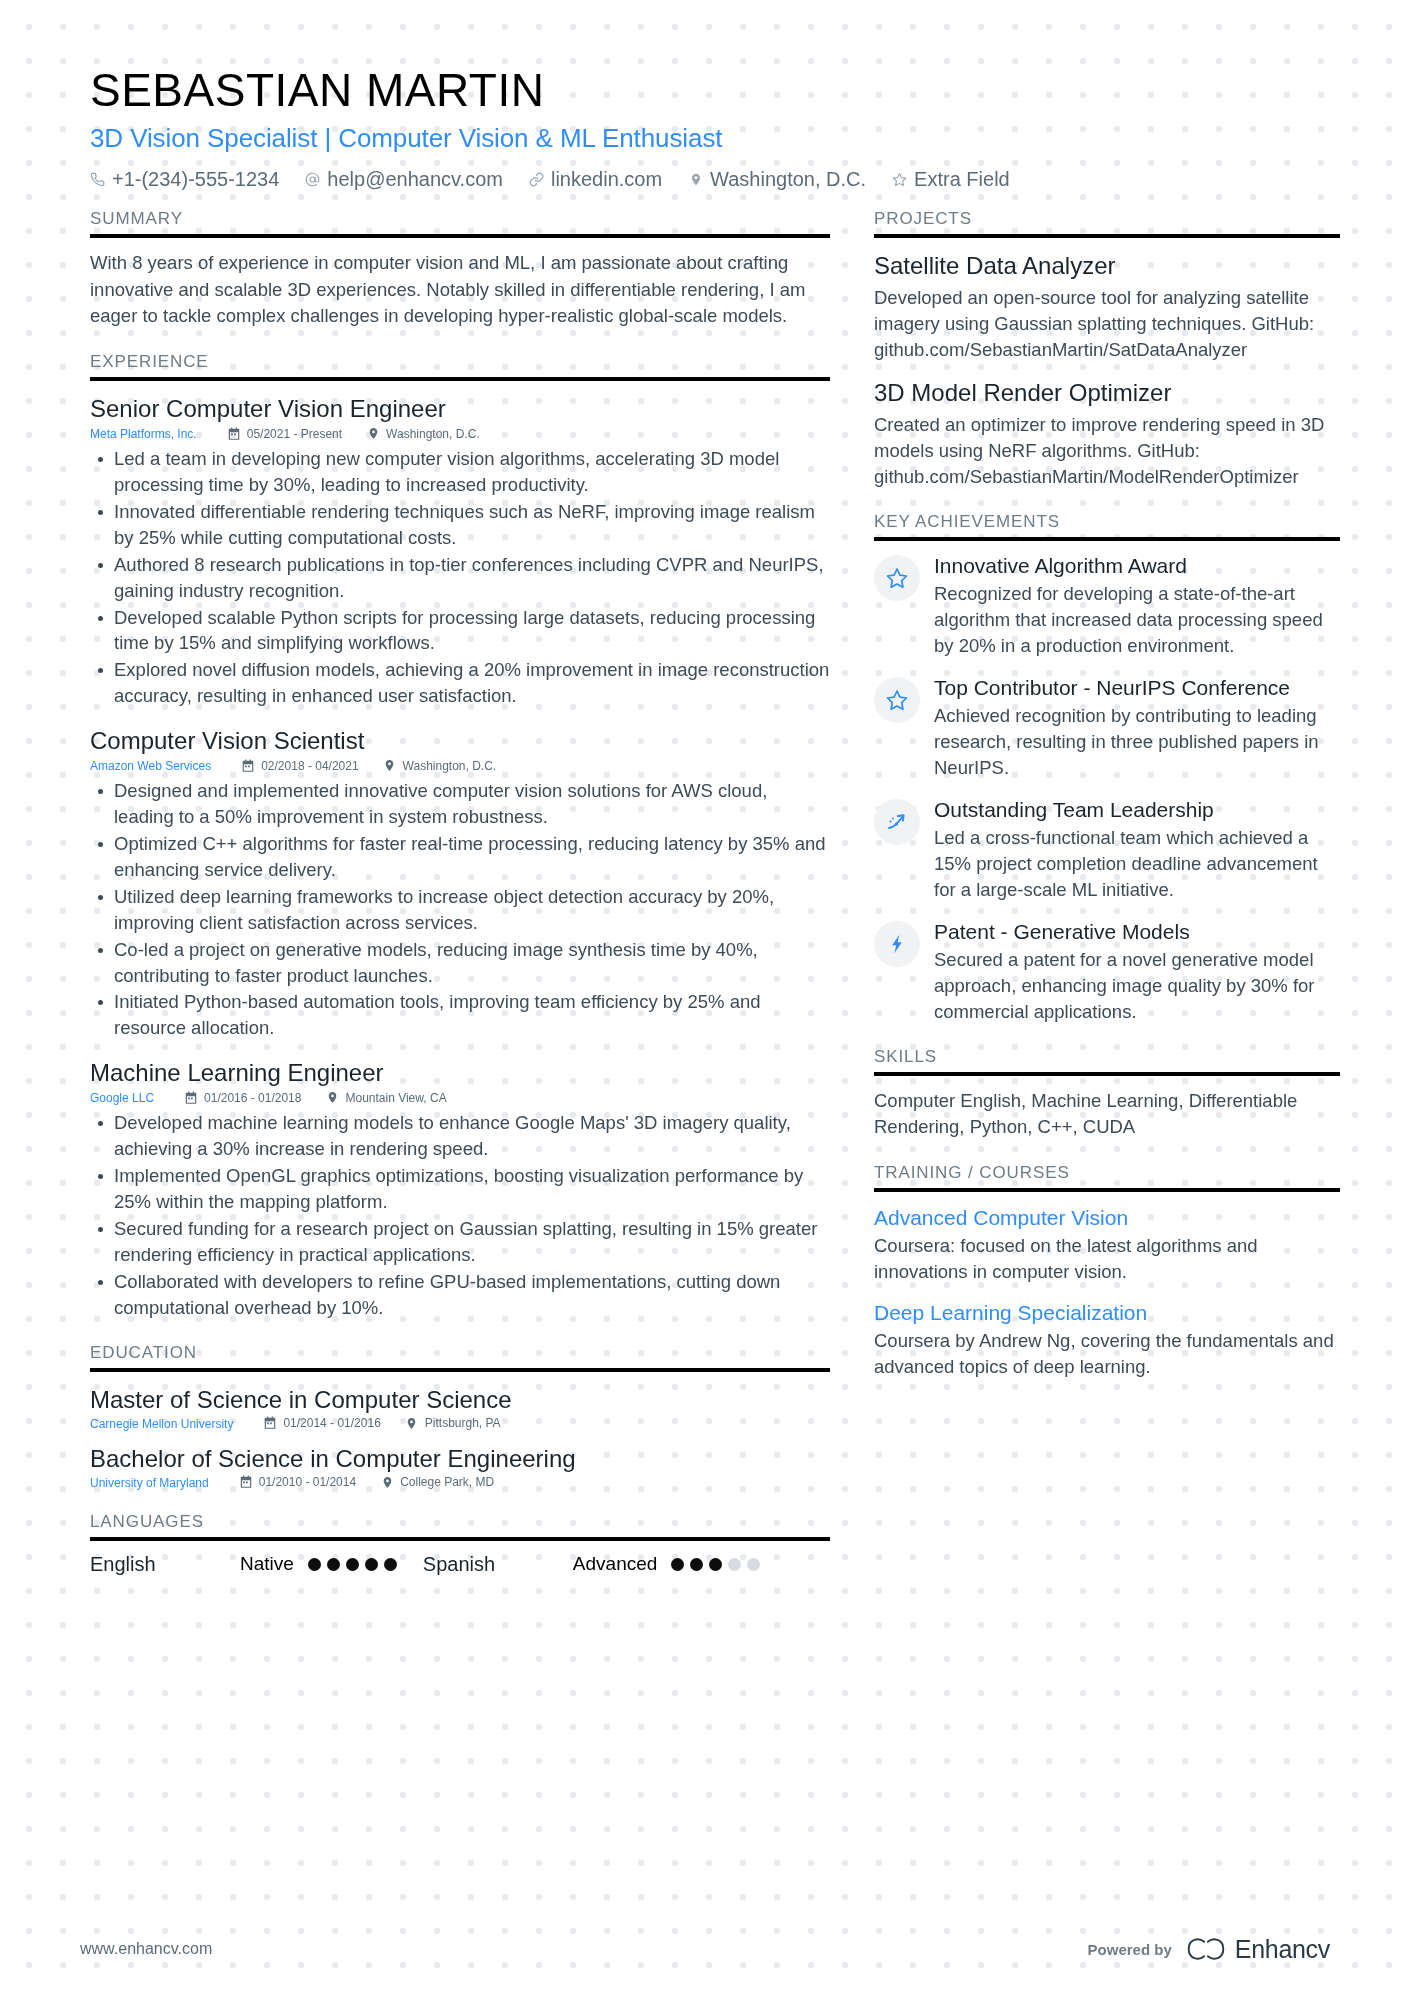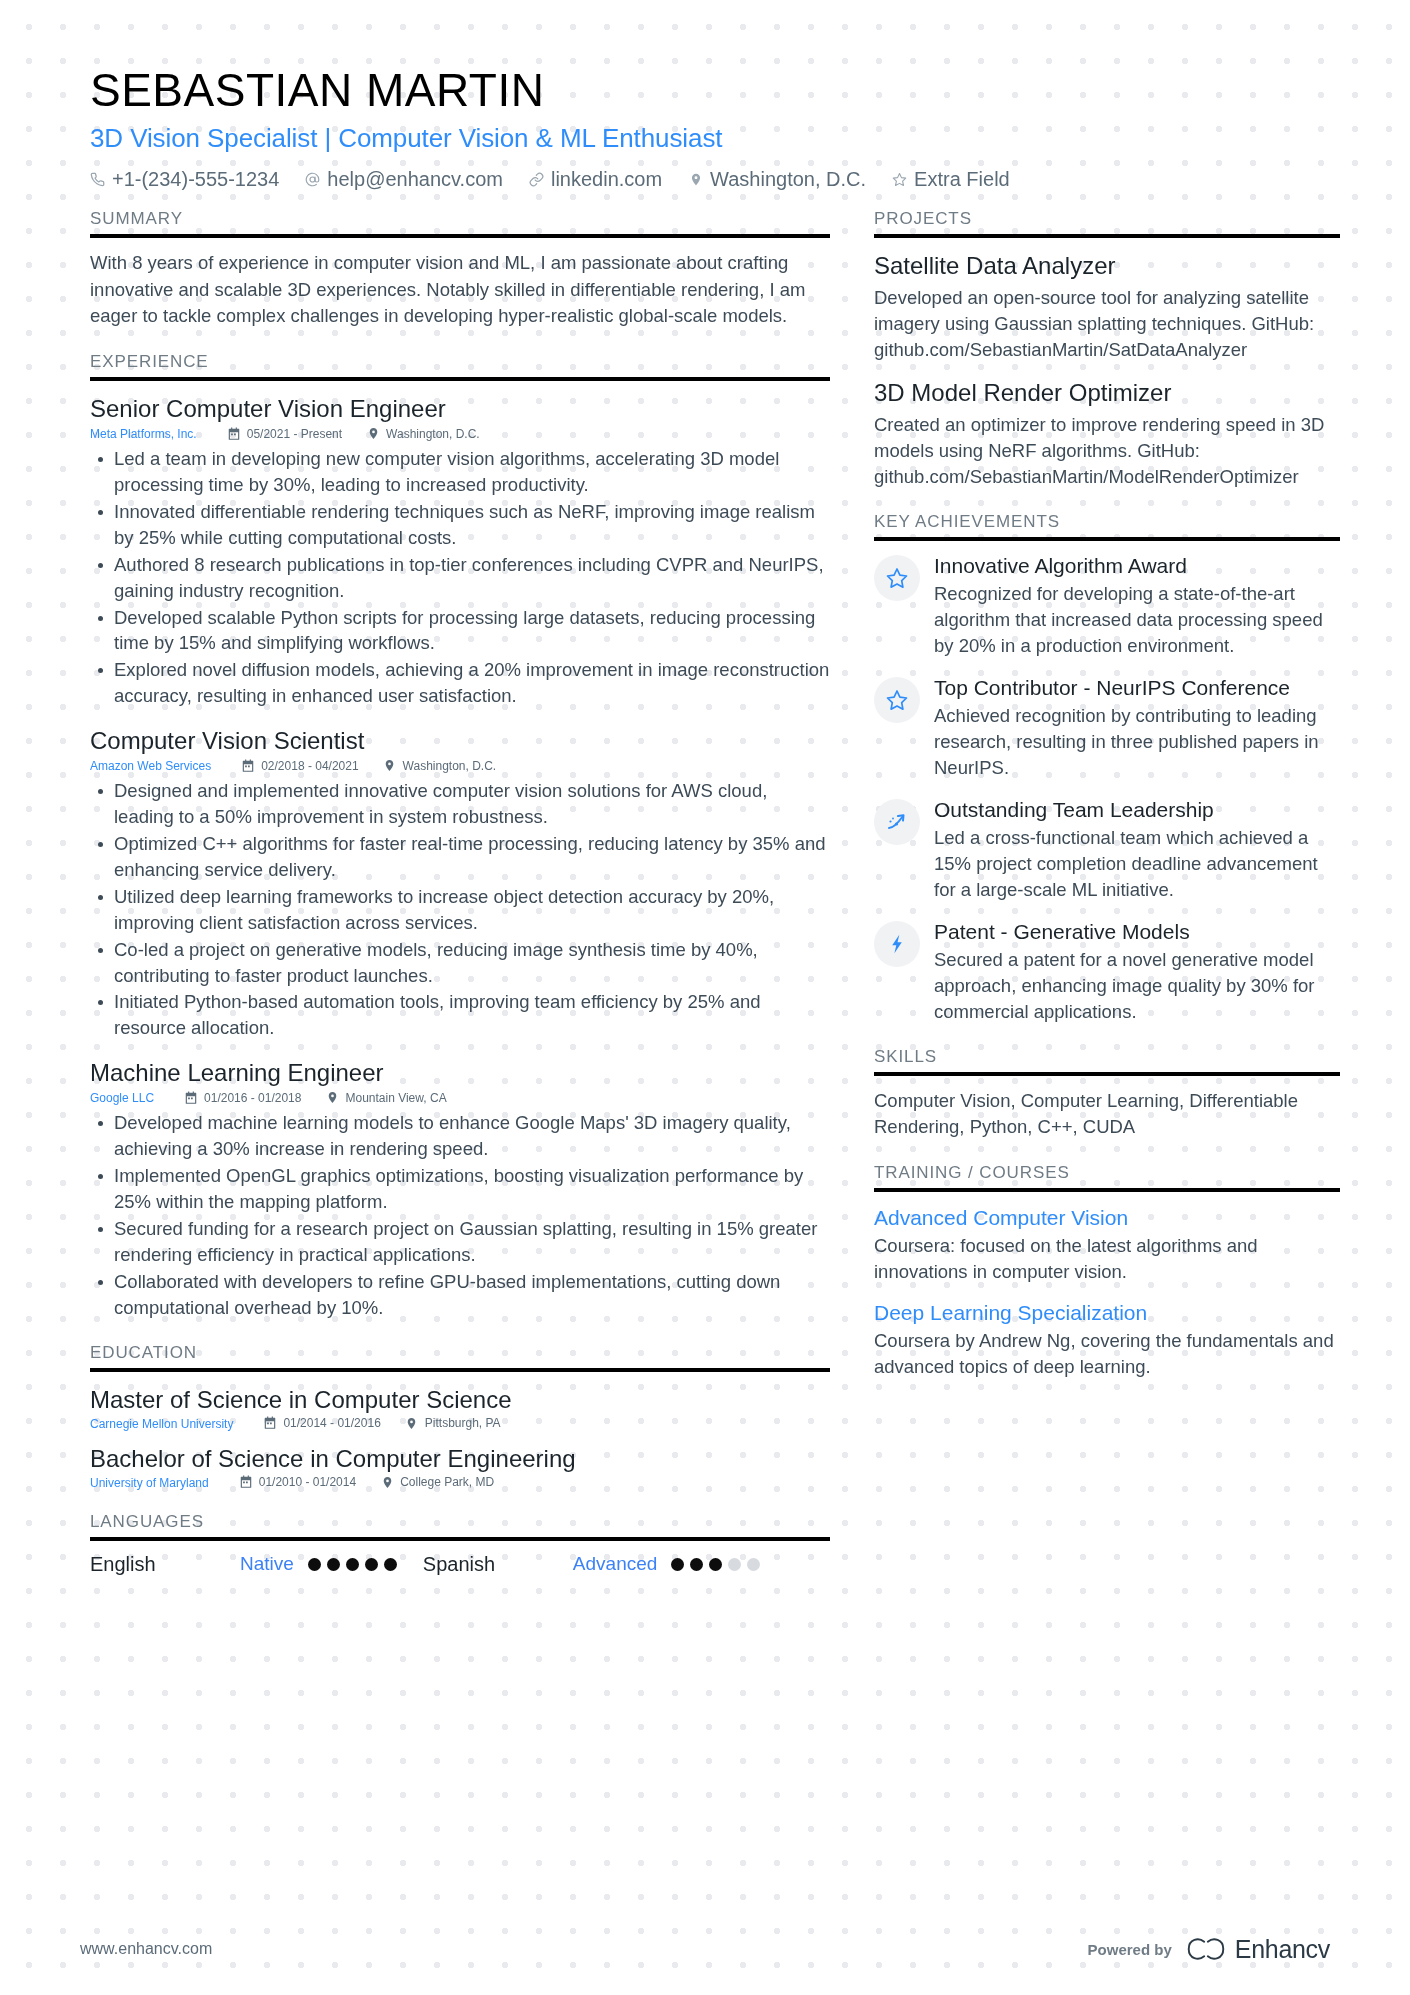--- a/index.html
+++ b/index.html
@@ -188,21 +188,21 @@
     display: flex;
     align-items: center;
   }
   .lang-name {
     font-size: 20px;
     color: #1b242b;
     width: 150px;
   }
   .lang-level {
     font-size: 19px;
-    color: #3b82f6;
+    color: #000000;
     margin-right: 14px;
   }
   .dots { display: inline-flex; gap: 6px; align-items: center; }
   .dot { width: 13px; height: 13px; border-radius: 50%; background: #0d0d0d; }
   .dot.off { background: #d7dbdf; }
   .lang-gap { width: 26px; flex: none; }
 
   
   .proj-title {
     font-size: 24px;
@@ -596,21 +596,21 @@
           </div>
           <div class="ach-body">
             <div class="ach-title">Patent - Generative Models</div>
             <div class="ach-desc">Secured a patent for a novel generative model approach, enhancing image quality by 30% for commercial applications.</div>
           </div>
         </div>
       </div>
 
       <div class="section">
         <div class="sec-title">SKILLS</div>
-        <div class="body-text">Computer Vision, Computer Learning, Differentiable Rendering, Python, C++, CUDA</div>
+        <div class="body-text">Computer English, Machine Learning, Differentiable Rendering, Python, C++, CUDA</div>
       </div>
 
       <div class="section">
         <div class="sec-title">TRAINING / COURSES</div>
         <div class="course-title">Advanced Computer Vision</div>
         <div class="course-desc">Coursera: focused on the latest algorithms and innovations in computer vision.</div>
         <div class="course-title">Deep Learning Specialization</div>
         <div class="course-desc">Coursera by Andrew Ng, covering the fundamentals and advanced topics of deep learning.</div>
       </div>
 

